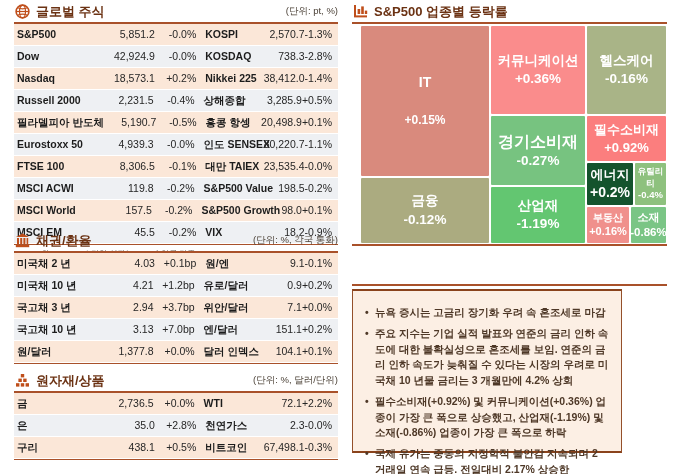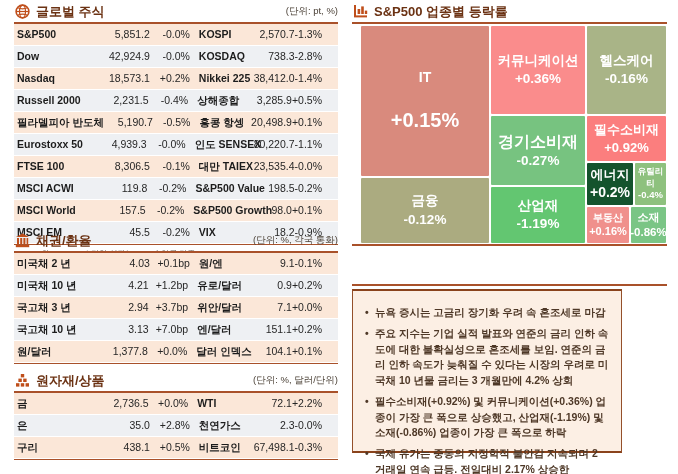--- a/index.html
+++ b/index.html
@@ -23,21 +23,21 @@
   .tbl{border-bottom:1px solid #a9512a;}
   .row{display:flex;height:21px;line-height:21px;border-bottom:1px solid #ffffff;font-size:10.5px;color:#262626;}
   .row:nth-child(odd){background:#fbe7d8;}
   .row:nth-child(even){background:#eef0f3;}
   .c{white-space:nowrap;overflow:visible;}
   .c1{width:86px;font-weight:bold;padding-left:3px;color:#1c1c1c;}
   .c2{width:57px;text-align:right;}
   .c3{width:43px;text-align:right;}
   .c4{width:59px;padding-left:9px;font-weight:bold;color:#1c1c1c;}
   .c5{width:44px;text-align:right;}
-  .c6{flex:1;text-align:right;padding-right:16px;}
+  .c6{flex:1;text-align:right;padding-right:6px;}
   .footnote{margin-top:3px;font-size:8px;color:#6b625a;}
   
   #heatmap-area{position:absolute;left:9px;top:26px;width:305px;height:217px;}
   .hm-block{
     position:absolute;display:flex;flex-direction:column;align-items:center;justify-content:center;
     color:#ffffff;font-weight:600;text-align:center;line-height:1.35;border-radius:1px;
   }
   .hm-bottom-line{position:absolute;left:0;top:244px;width:100%;height:2px;background:#a9512a;}
   
   #review-underline{position:absolute;left:0;top:284px;width:100%;height:2px;background:#a9512a;}
@@ -273,21 +273,21 @@
           <rect x="11.8" y="6.6" width="2.4" height="3.4" fill="#bf4e1a"></rect>
         </svg>
       </span>
       <span class="sec-title">S&amp;P500 업종별 등락률</span>
     </div>
   </div>
 
   <div id="heatmap-area">
       <div class="hm-block" style="left: 0px; top: 0px; width: 128px; height: 150px; background: rgb(217, 138, 125);">
         <span style="font-size: 14px;">IT</span>
-        <span style="font-size: 20px; margin-top: 20px;">+0.15%</span>
+        <span style="font-size: 12px; margin-top: 20px;">+0.15%</span>
       </div>
       <div class="hm-block" style="left: 0px; top: 152px; width: 128px; height: 65px; background: rgb(171, 171, 128);">
         <span style="font-size: 13.5px;">금융</span>
         <span style="font-size: 13.5px;">-0.12%</span>
       </div>
       <div class="hm-block" style="left: 130px; top: 0px; width: 94px; height: 88px; background: rgb(250, 140, 140);">
         <span style="font-size: 13.5px;">커뮤니케이션</span>
         <span style="font-size: 13.5px;">+0.36%</span>
       </div>
       <div class="hm-block" style="left: 130px; top: 90px; width: 94px; height: 69px; background: rgb(119, 195, 128);">

